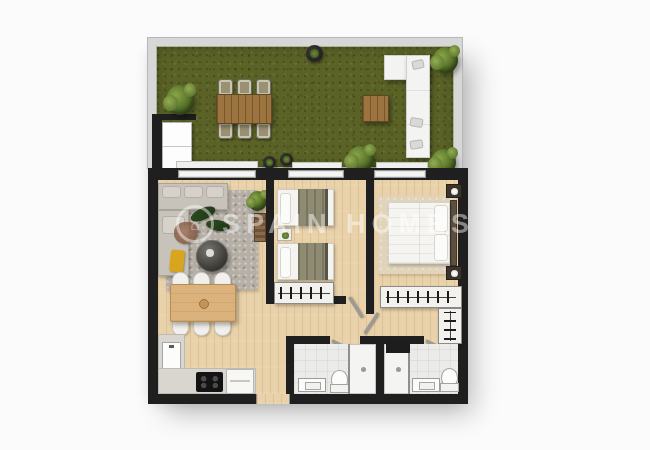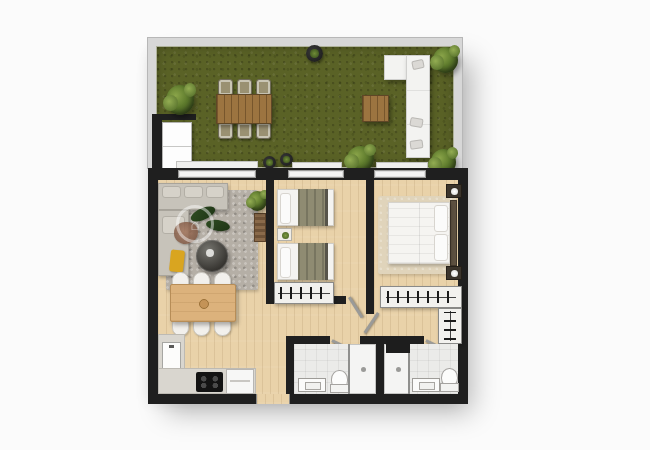--- a/index.html
+++ b/index.html
@@ -326,15 +326,16 @@
   <div class="abs vanity" style="left:412px;top:378px;width:28px;height:14px;">
       <div class="basin"></div>
     </div>
   <div class="abs toilet" style="left:440px;top:368px;width:17px;height:24px;">
       <div class="bowl"></div>
       <div class="tank"></div>
     </div>
 
   <div class="abs watermark">
     <div class="wm-logo">⌂</div>
+    <div class="wm-text">SPAIN HOMES</div>
   </div>
 
 </div>
 
 </body></html>

